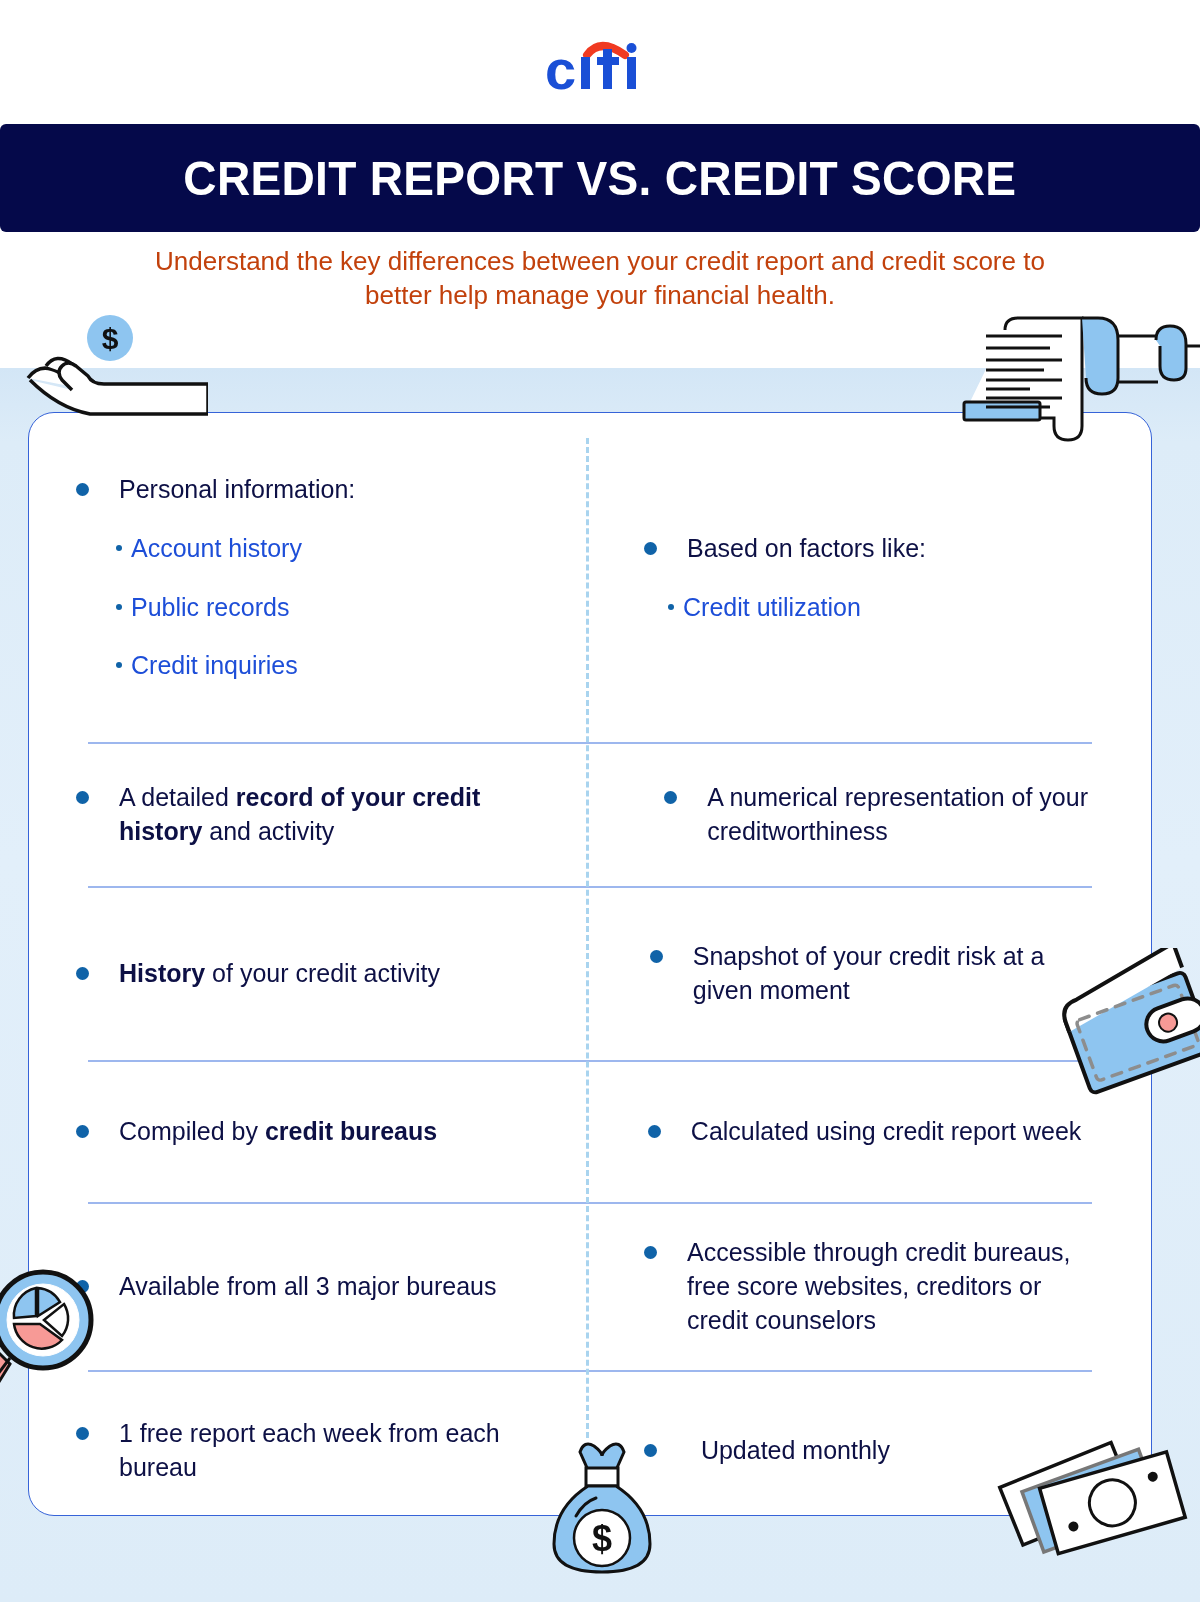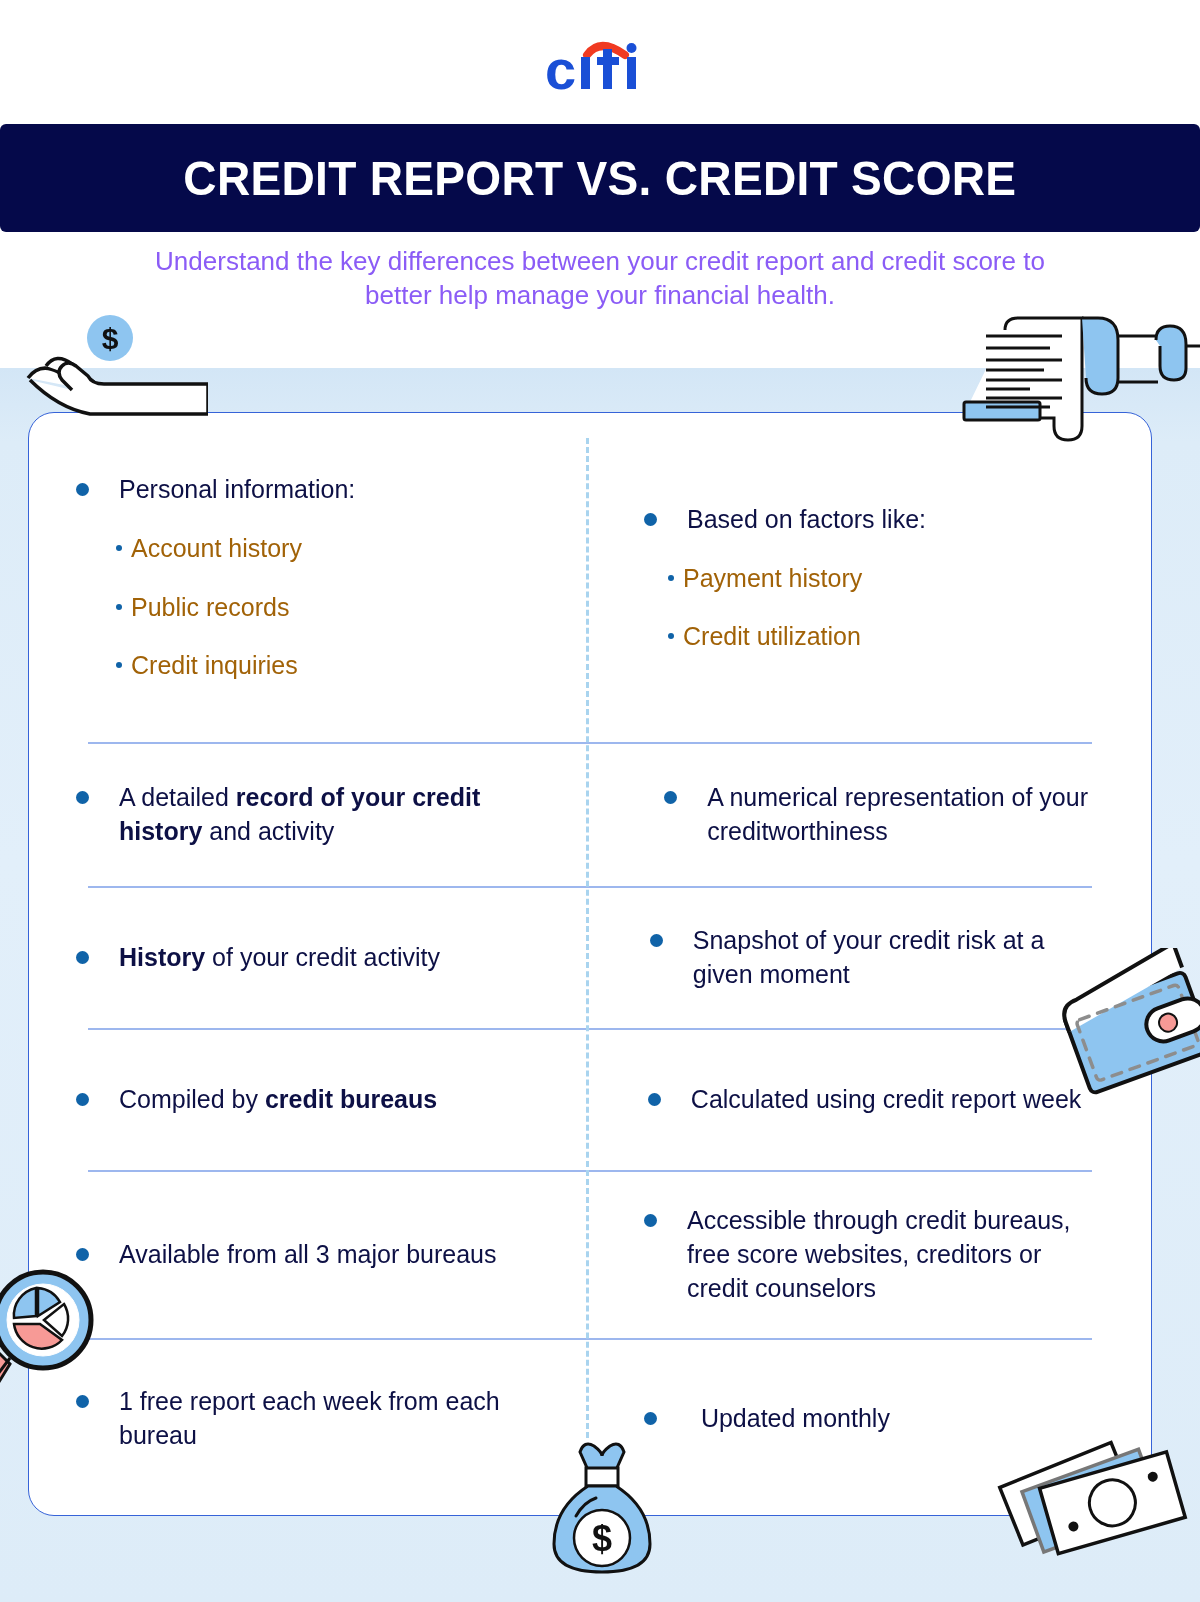--- a/index.html
+++ b/index.html
@@ -58,21 +58,21 @@
     font-family: "Liberation Sans Narrow", "Liberation Sans", sans-serif;
     transform: scaleX(0.96);
   }
 
   
   #subtitle {
     position: absolute;
     left: 120px; top: 244px;
     width: 960px;
     text-align: center;
-    color: #8b5cf6;
+    color: #c2410c;
     font-size: 26px;
     line-height: 1.32;
     z-index: 5;
   }
 
   
   #card {
     position: absolute;
     left: 28px; top: 412px;
     width: 1124px;
@@ -116,21 +116,21 @@
     padding: 0 18px;
     display: flex;
     flex-direction: column;
     justify-content: center;
   }
   .col.right { padding-left: 54px; }
 
   
   #row-0 { height: 330px; }
   #row-1 { height: 144px; gap: 42px; }
-  #row-2 { height: 142px; gap: 12px; }
+  #row-2 { height: 174px; gap: 12px; }
   #row-3 { height: 142px; gap: 8px; }
   #row-4 { height: 168px; }
   #row-5 { height: 160px; }
 
   
   .bullet-line {
     display: flex;
     align-items: flex-start;
     color: #0d1045;
     font-size: 25px;
@@ -145,21 +145,21 @@
     margin-right: 30px;
   }
   .bullet-text { flex: 1; }
   .bullet-text b { font-weight: bold; }
 
   
   .sub-list { margin-top: 26px; }
   .sub-line {
     display: flex;
     align-items: flex-start;
-    color: #a16207;
+    color: #1d4ed8;
     font-size: 25px;
     line-height: 1.3;
     margin-bottom: 26px;
     padding-left: 40px;
   }
   .sub-line:last-child { margin-bottom: 0; }
   .sub-dot {
     flex: 0 0 auto;
     width: 6px; height: 6px;
     border-radius: 50%;
@@ -227,24 +227,20 @@
           <span>Credit inquiries</span>
         </div>
       </div>
     </div>
     <div class="col right">
       <div class="bullet-line">
         <span class="dot"></span>
         <span class="bullet-text">Based on factors like:</span>
       </div>
       <div class="sub-list">
-        <div class="sub-line">
-          <span class="sub-dot"></span>
-          <span>Payment history</span>
-        </div>
         <div class="sub-line">
           <span class="sub-dot"></span>
           <span>Credit utilization</span>
         </div>
       </div>
     </div>
   </div>
 
   <div class="row" id="row-1">
     <div class="col left">

